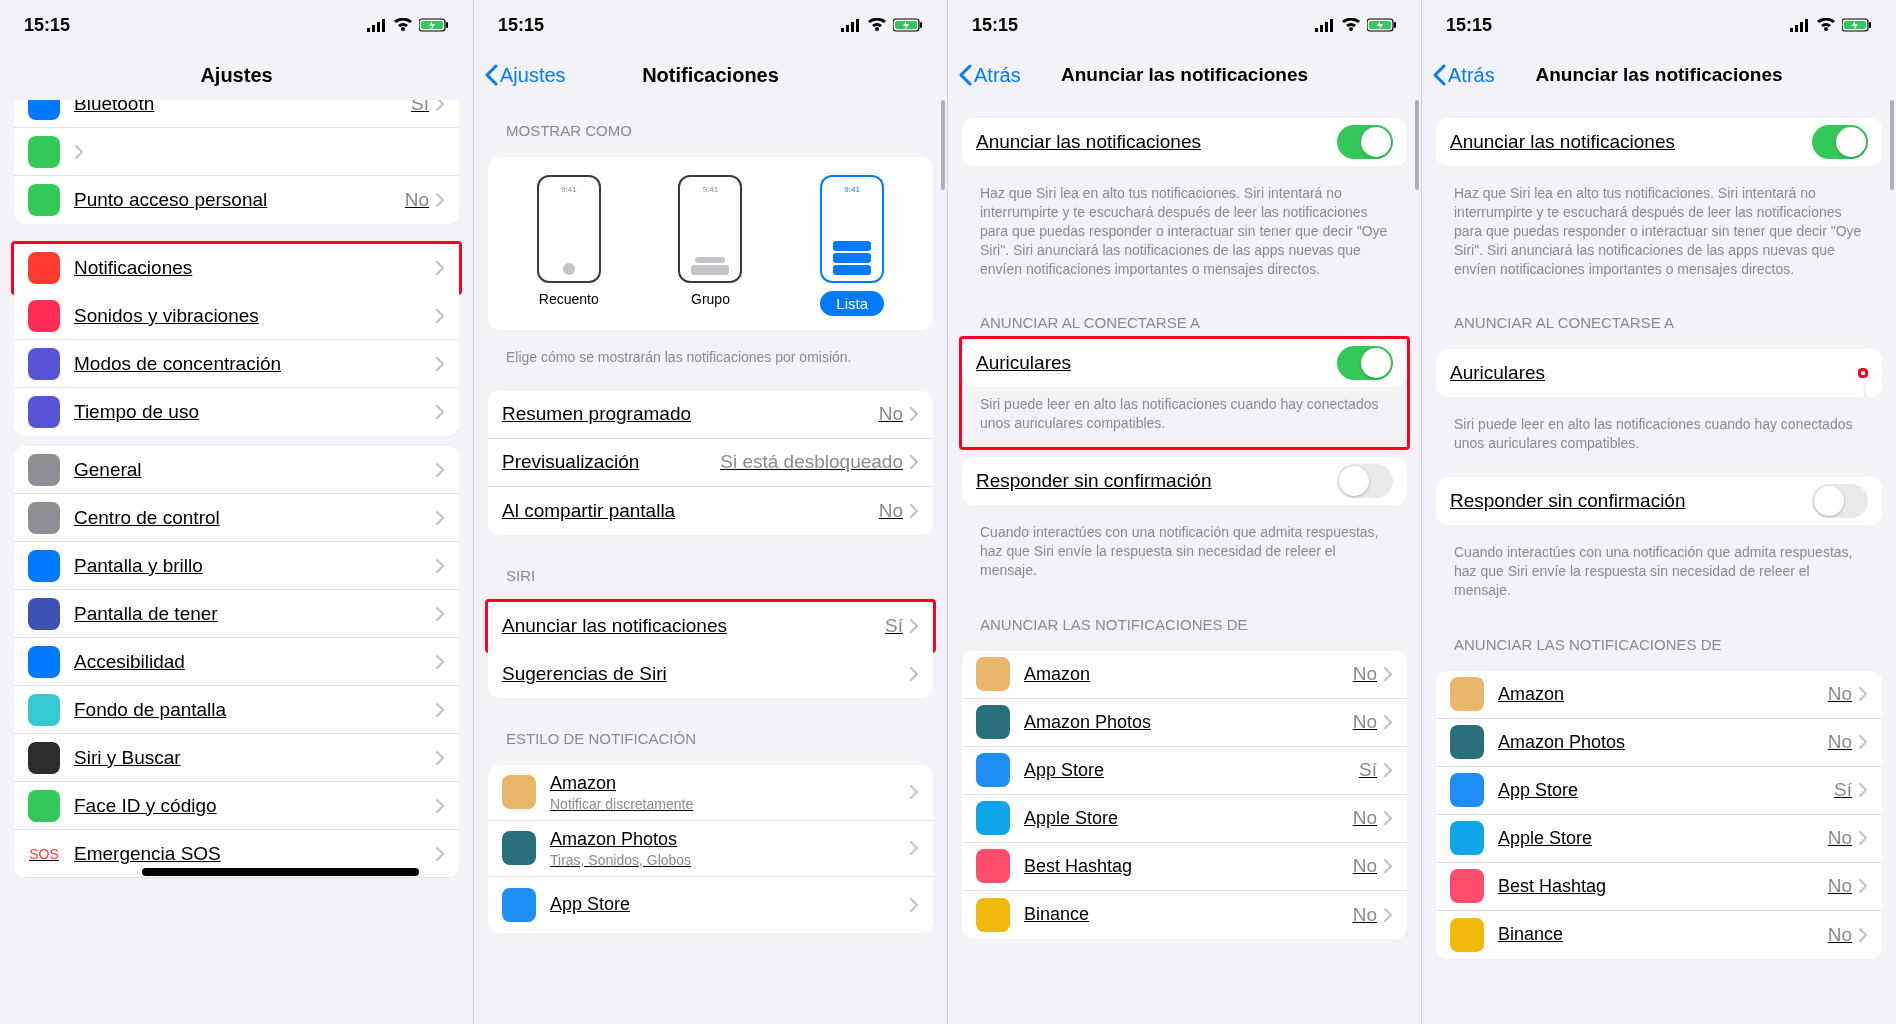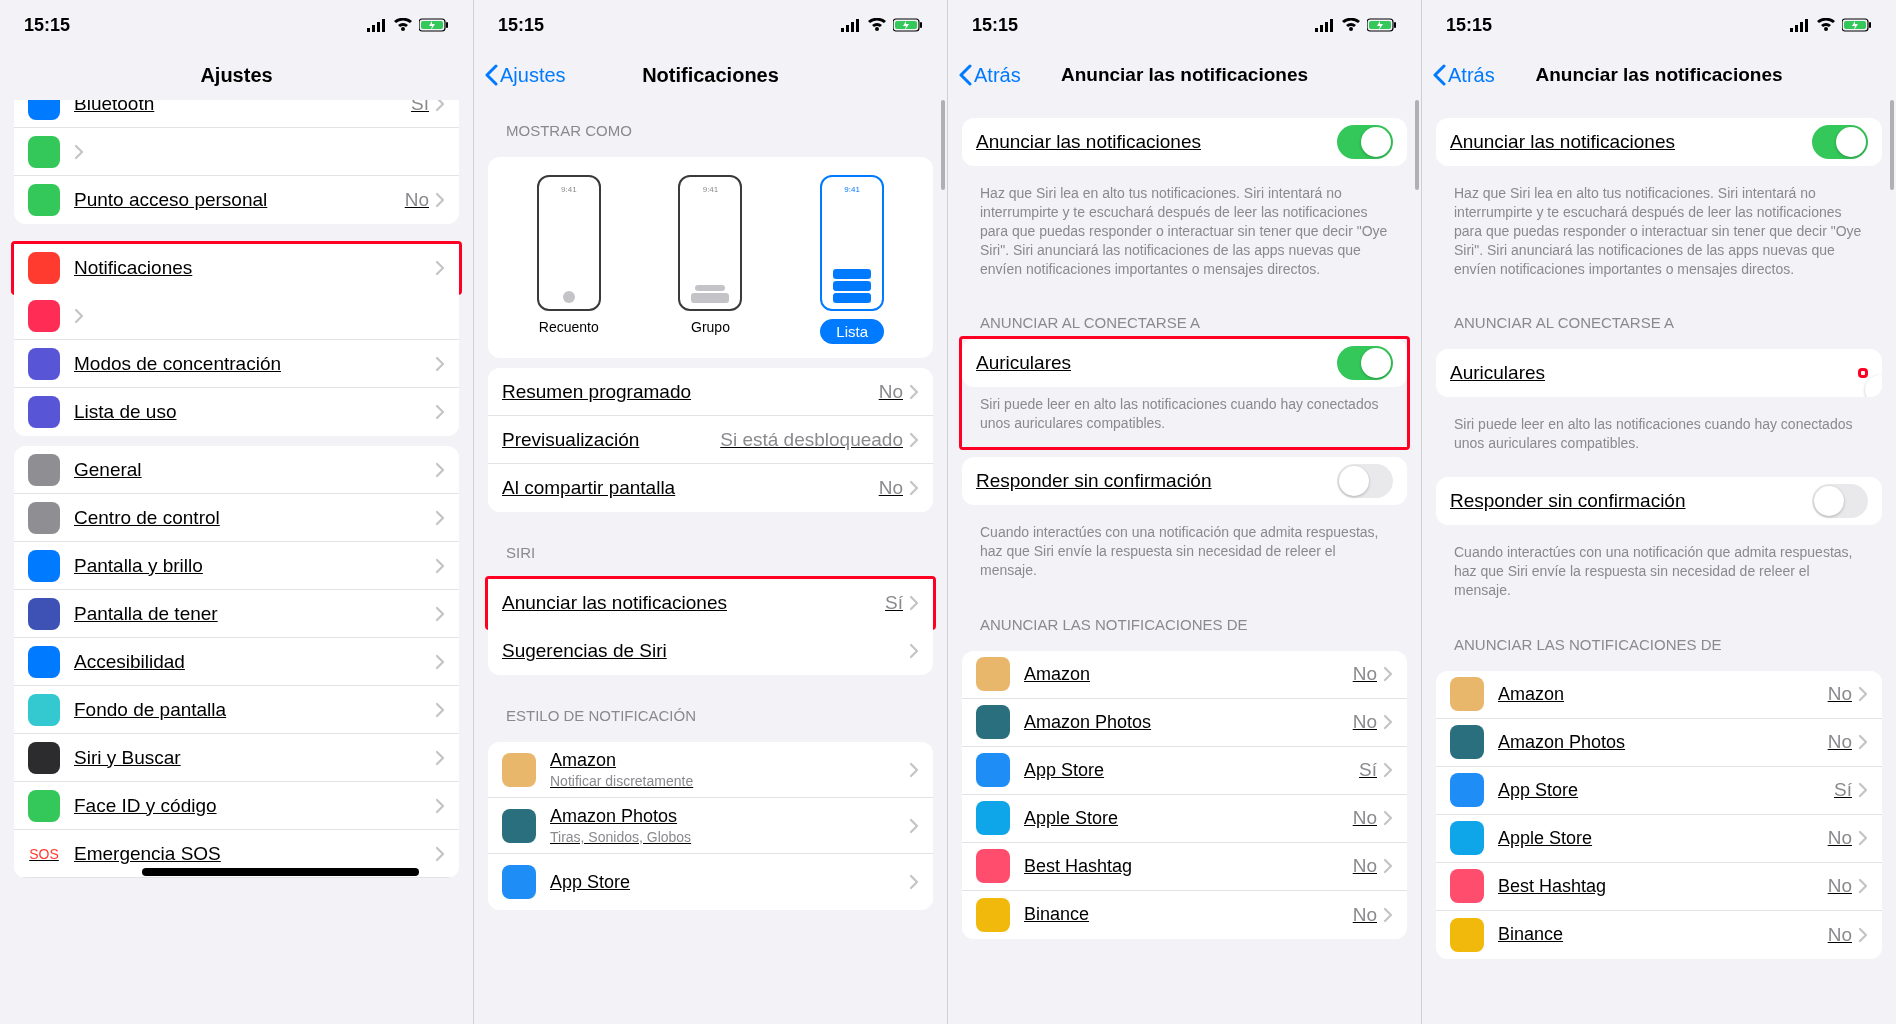--- a/index.html
+++ b/index.html
@@ -109,21 +109,21 @@
   background: #fff;
   border-radius: 12px;
   margin: 10px 0;
   padding: 18px 10px 14px;
   display: flex;
   justify-content: space-around;
 }
 .preview-item { display:flex; flex-direction:column; align-items:center; gap:8px; }
 .phone-mock {
   width: 64px;
-  height: 136px;
+  height: 108px;
   border: 2px solid #3a3a3c;
   border-radius: 12px;
   background:#fff;
   position:relative;
   padding:4px;
 }
 .phone-mock.selected { border-color:#007aff; }
 .phone-time { font-size:8px; text-align:center; color:#8a8a8e; margin-top:4px;}
 .phone-time.sel { color:#007aff; }
 .phone-dots { position:absolute; bottom:6px; left:0; right:0; display:flex; flex-direction:column; align-items:center; gap:2px;}
@@ -214,34 +214,35 @@
               <span class="row-title">Notificaciones</span>
               <svg class="chevron" width="10" height="16" viewBox="0 0 10 16">
                 <path d="M2 2l6 6-6 6" stroke="#c4c4c8" stroke-width="2.2" fill="none" stroke-linecap="round" stroke-linejoin="round"></path>
               </svg>
             </div>
           </div>
         </div>
         <div class="group" style="margin-top:0;border-top-left-radius:0;border-top-right-radius:0;">
           <div class="row">
             <span class="row-icon" style="background:#ff2d55;"></span>
+            <span class="row-title">Sonidos y vibraciones</span>
             <svg class="chevron" width="10" height="16" viewBox="0 0 10 16">
               <path d="M2 2l6 6-6 6" stroke="#c4c4c8" stroke-width="2.2" fill="none" stroke-linecap="round" stroke-linejoin="round"></path>
             </svg>
           </div>
           <div class="row">
             <span class="row-icon" style="background:#5856d6;"></span>
             <span class="row-title">Modos de concentración</span>
             <svg class="chevron" width="10" height="16" viewBox="0 0 10 16">
               <path d="M2 2l6 6-6 6" stroke="#c4c4c8" stroke-width="2.2" fill="none" stroke-linecap="round" stroke-linejoin="round"></path>
             </svg>
           </div>
           <div class="row">
             <span class="row-icon" style="background:#5856d6;"></span>
-            <span class="row-title">Lista de uso</span>
+            <span class="row-title">Tiempo de uso</span>
             <svg class="chevron" width="10" height="16" viewBox="0 0 10 16">
               <path d="M2 2l6 6-6 6" stroke="#c4c4c8" stroke-width="2.2" fill="none" stroke-linecap="round" stroke-linejoin="round"></path>
             </svg>
           </div>
         </div>
       </div>
     <div class="group" id="s1-bot" style="position:relative;">
         <div class="row">
           <span class="row-icon" style="background:#8e8e93;"></span>
           <span class="row-title">General</span>
@@ -368,20 +369,21 @@
             <div class="phone-time sel">9:41</div>
             <div class="phone-dots">
               <span class="phone-bar" style="width:38px;height:10px;background:#007aff;"></span>
               <span class="phone-bar" style="width:38px;height:10px;background:#007aff;"></span>
               <span class="phone-bar" style="width:38px;height:10px;background:#007aff;"></span>
             </div>
           </div>
         <span class="preview-pill">Lista</span>
       </div>
     </div>
+    <div class="footer-text">Elige cómo se mostrarán las notificaciones por omisión.</div>
     <div class="group" id="s2-a">
         <div class="row">
           <span class="row-title">Resumen programado</span>
           <span class="row-value">No</span>
           <svg class="chevron" width="10" height="16" viewBox="0 0 10 16">
             <path d="M2 2l6 6-6 6" stroke="#c4c4c8" stroke-width="2.2" fill="none" stroke-linecap="round" stroke-linejoin="round"></path>
           </svg>
         </div>
         <div class="row">
           <span class="row-title">Previsualización</span>

